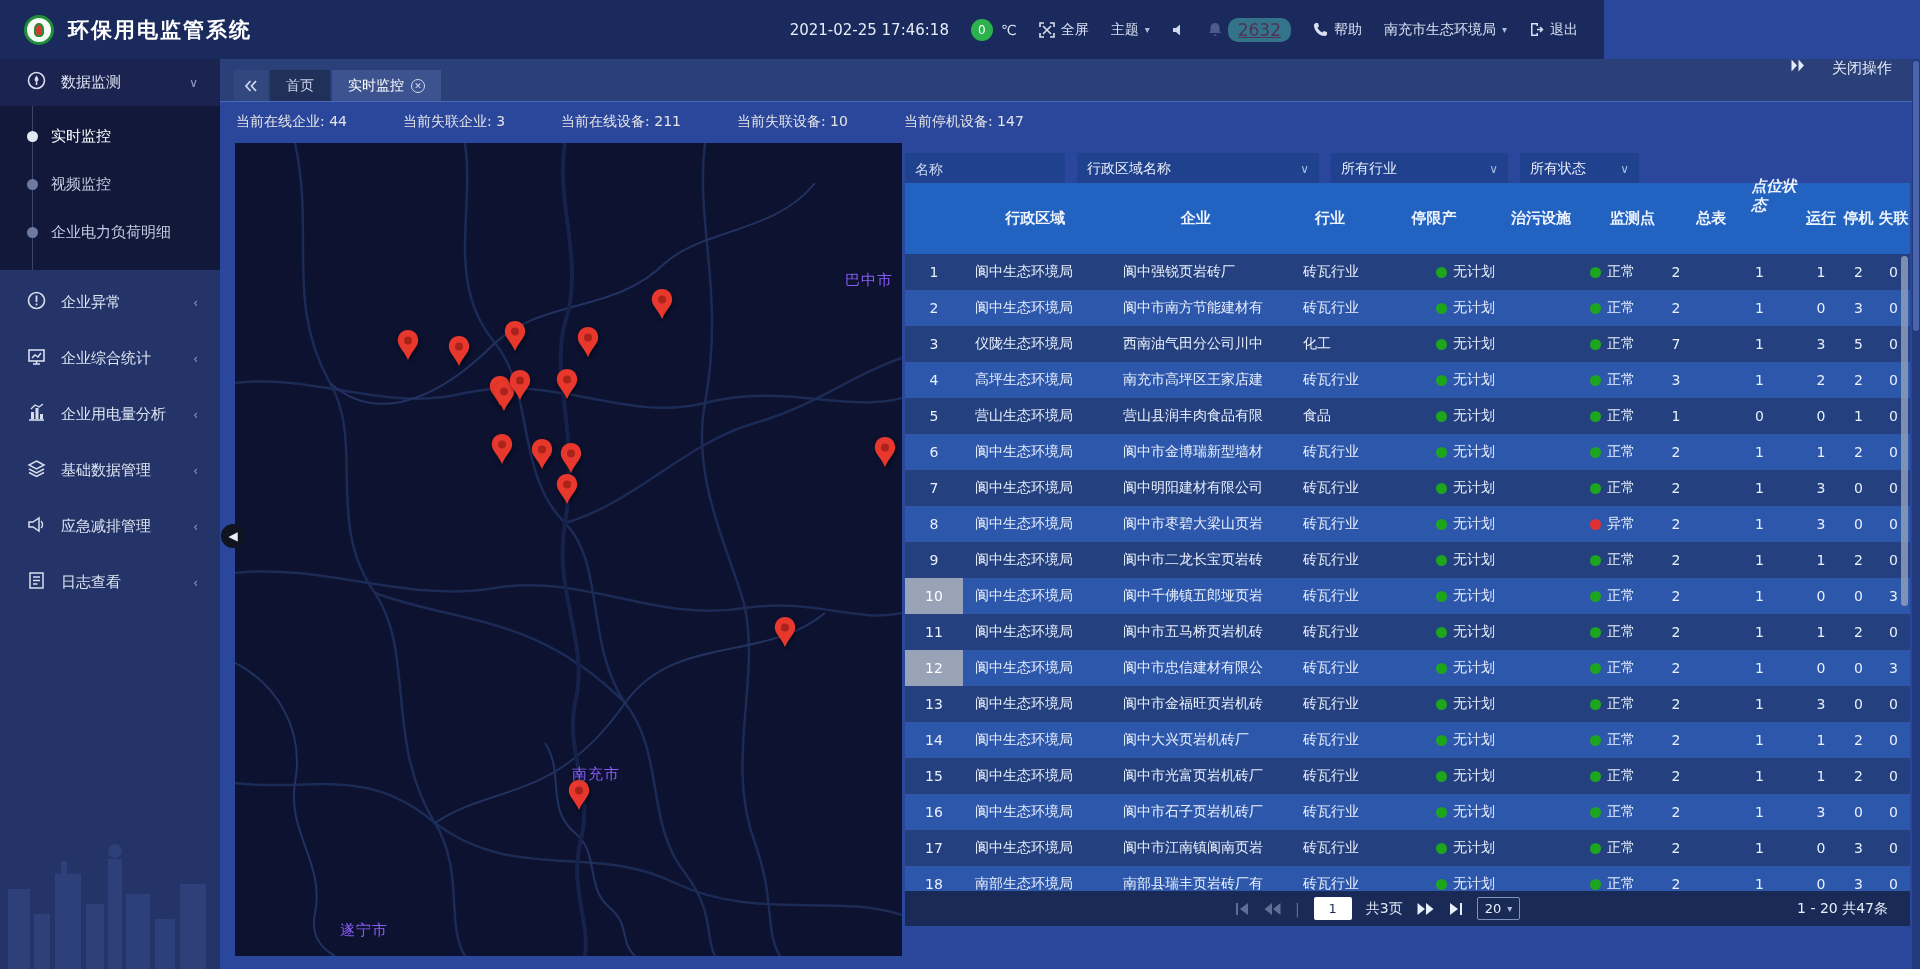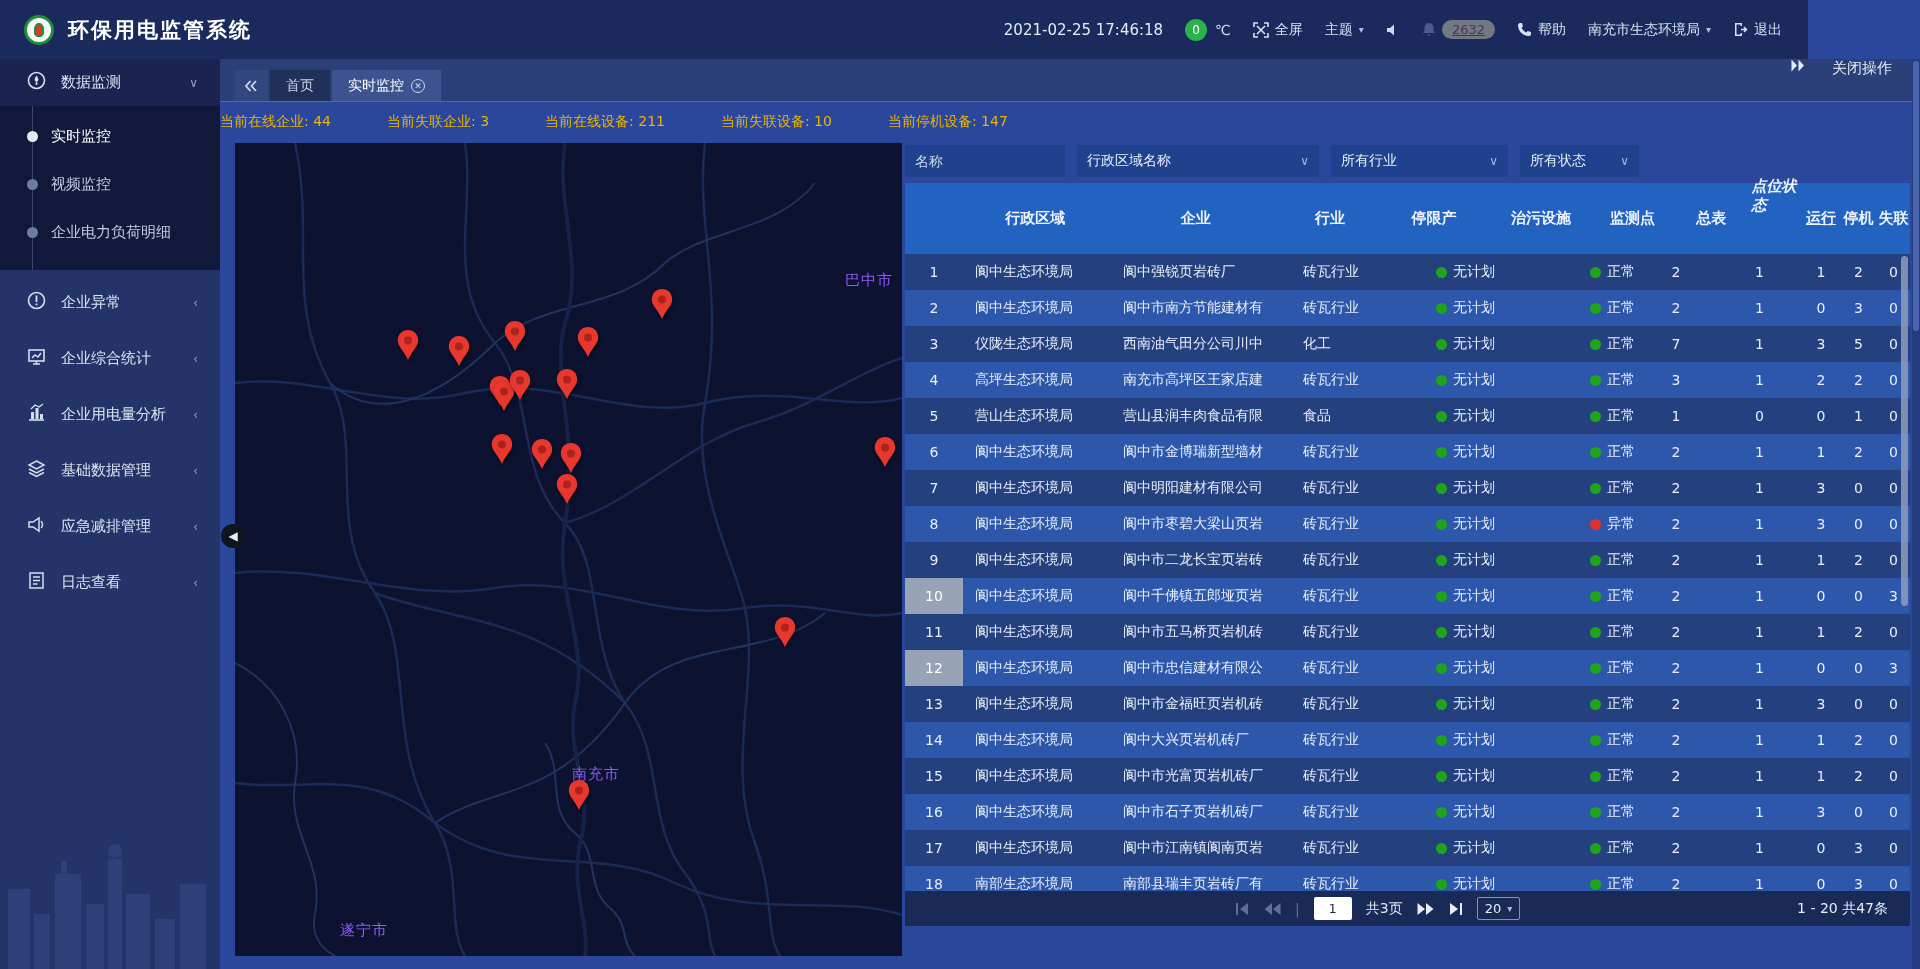--- a/index.html
+++ b/index.html
@@ -1,38 +1,38 @@
 <!DOCTYPE html>
 <html><head>
 <meta charset="utf-8">
 <style>
   * { margin:0; padding:0; box-sizing:border-box; }
   html,body { width:1920px; height:969px; overflow:hidden; background:#2a479c;
               font-family:"DejaVu Sans","Liberation Sans",sans-serif; }
   .app { position:relative; width:1920px; height:969px; }
 
   
-  .header { position:absolute; left:0; top:0; width:1808px; height:59px;
+  .header { position:absolute; left:0; top:0; width:1604px; height:59px;
             background:#1a2a5c; display:flex; align-items:center; z-index:30; }
   .logo { width:30px; height:30px; border-radius:50%; background:#f5fbf5;
           border:3px solid #1f8f3a; margin-left:24px; position:relative; }
   .logo::after { content:""; position:absolute; left:7px; top:5px; width:10px; height:14px;
                  background:#d23c2e; border-radius:50% 50% 40% 40%; box-shadow:0 0 0 2px #1f8f3a inset; }
   .app-title { color:#fff; font-size:21px; font-weight:bold; margin-left:14px; letter-spacing:2px; }
   .header-right { margin-left:auto; display:flex; align-items:center; gap:22px; padding-right:26px;
                   color:#d9e1f2; font-size:14px; }
   .datetime { color:#e6ecf8; font-size:15px; }
   .temp { display:flex; align-items:center; gap:8px; }
   .temp-badge { width:22px; height:22px; border-radius:50%; background:#2bb24c; color:#fff;
                 font-size:12px; display:flex; align-items:center; justify-content:center; }
   .hicon { display:inline-flex; align-items:center; gap:6px; cursor:pointer; }
   .hicon svg { display:block; }
   .chev-down { font-size:10px; color:#aebadb; }
-  .alert-badge { background:#fef9c3; color:#a84052; border-radius:10px; padding:2px 10px;
-                 font-size:13px; opacity:.85;text-decoration:underline; }
+  .alert-badge { background:#5eead4; color:#a84052; border-radius:10px; padding:2px 10px;
+                 font-size:17px; opacity:.85;text-decoration:underline; }
   .bell { opacity:.45; }
 
   
   .sidebar { position:absolute; left:0; top:59px; width:220px; height:910px;
              background:#243468; z-index:20; overflow:hidden; }
   .nav-group-header { height:47px; display:flex; align-items:center; color:#dde4f3; font-size:15px;
                       cursor:pointer; padding-left:27px; position:relative; }
   .nav-group-header.expanded { background:#1b2450; }
   .nav-group-header .glabel { margin-left:15px; }
   .nav-group-header .gchev { position:absolute; right:22px; color:#93a2c9; font-size:12px; }
@@ -61,36 +61,36 @@
          color:#c9d3ea; cursor:pointer; background:#203059; margin-left:2px; }
   .tab.active { background:#3d5390; color:#ffffff; }
   .tab .close { width:14px; height:14px; border-radius:50%; border:1px solid #d4dcf0; font-size:9px;
                 display:flex; align-items:center; justify-content:center; color:#d4dcf0; }
   .tabbar-right { margin-left:auto; display:flex; gap:26px; padding-right:28px;
                   color:#e4eaf7; font-size:15px; height:100%; }
 
   
   .main { position:absolute; left:220px; top:101px; width:1700px; height:868px; background:#2a479c;
           border-top:1px solid #4b69b9; }
-  .stats { display:flex; align-items:center; gap:56px; height:40px; 
-           color:#eab308; font-size:14px; }
+  .stats { display:flex; align-items:center; gap:56px; height:40px; padding-left:16px;
+           color:#e5e5e5; font-size:14px; }
   .stat-item { white-space:nowrap; }
 
   
   .map { position:absolute; left:15px; top:41px; width:667px; height:813px; background:#0c1230;
          overflow:hidden; }
   .map svg.roads { position:absolute; left:0; top:0; }
   .city-label { position:absolute; color:#8b5cf6; font-size:15px; letter-spacing:1px; }
   .pin { position:absolute; width:22px; height:30px; }
   .pin svg { display:block; filter:drop-shadow(1px 2px 2px rgba(0,0,0,.5)); }
 
   
   .panel { position:absolute; left:685px; top:41px; width:1005px; height:783px; }
   .filters { position:absolute; left:0; top:0; width:100%; height:36px; display:flex; gap:12px; }
-  .fbox { background:#20418e; height:32px; margin-top:2px; display:flex; align-items:center;
+  .fbox { background:#20418e; height:32px; margin-top:10px; display:flex; align-items:center;
           color:#e8eefb; font-size:14px; padding:0 10px; }
   .fbox input { background:transparent; border:none; outline:none; color:#e8eefb; font-size:14px;
                 width:100%; font-family:inherit; }
   .fbox input::placeholder { color:#cdd8ef; opacity:1; }
   .fbox .fchev { margin-left:auto; color:#a9bce4; font-size:12px; }
   .f-name { width:160px; }
   .f-region { width:242px; }
   .f-industry { width:177px; }
   .f-status { width:119px; }
 

